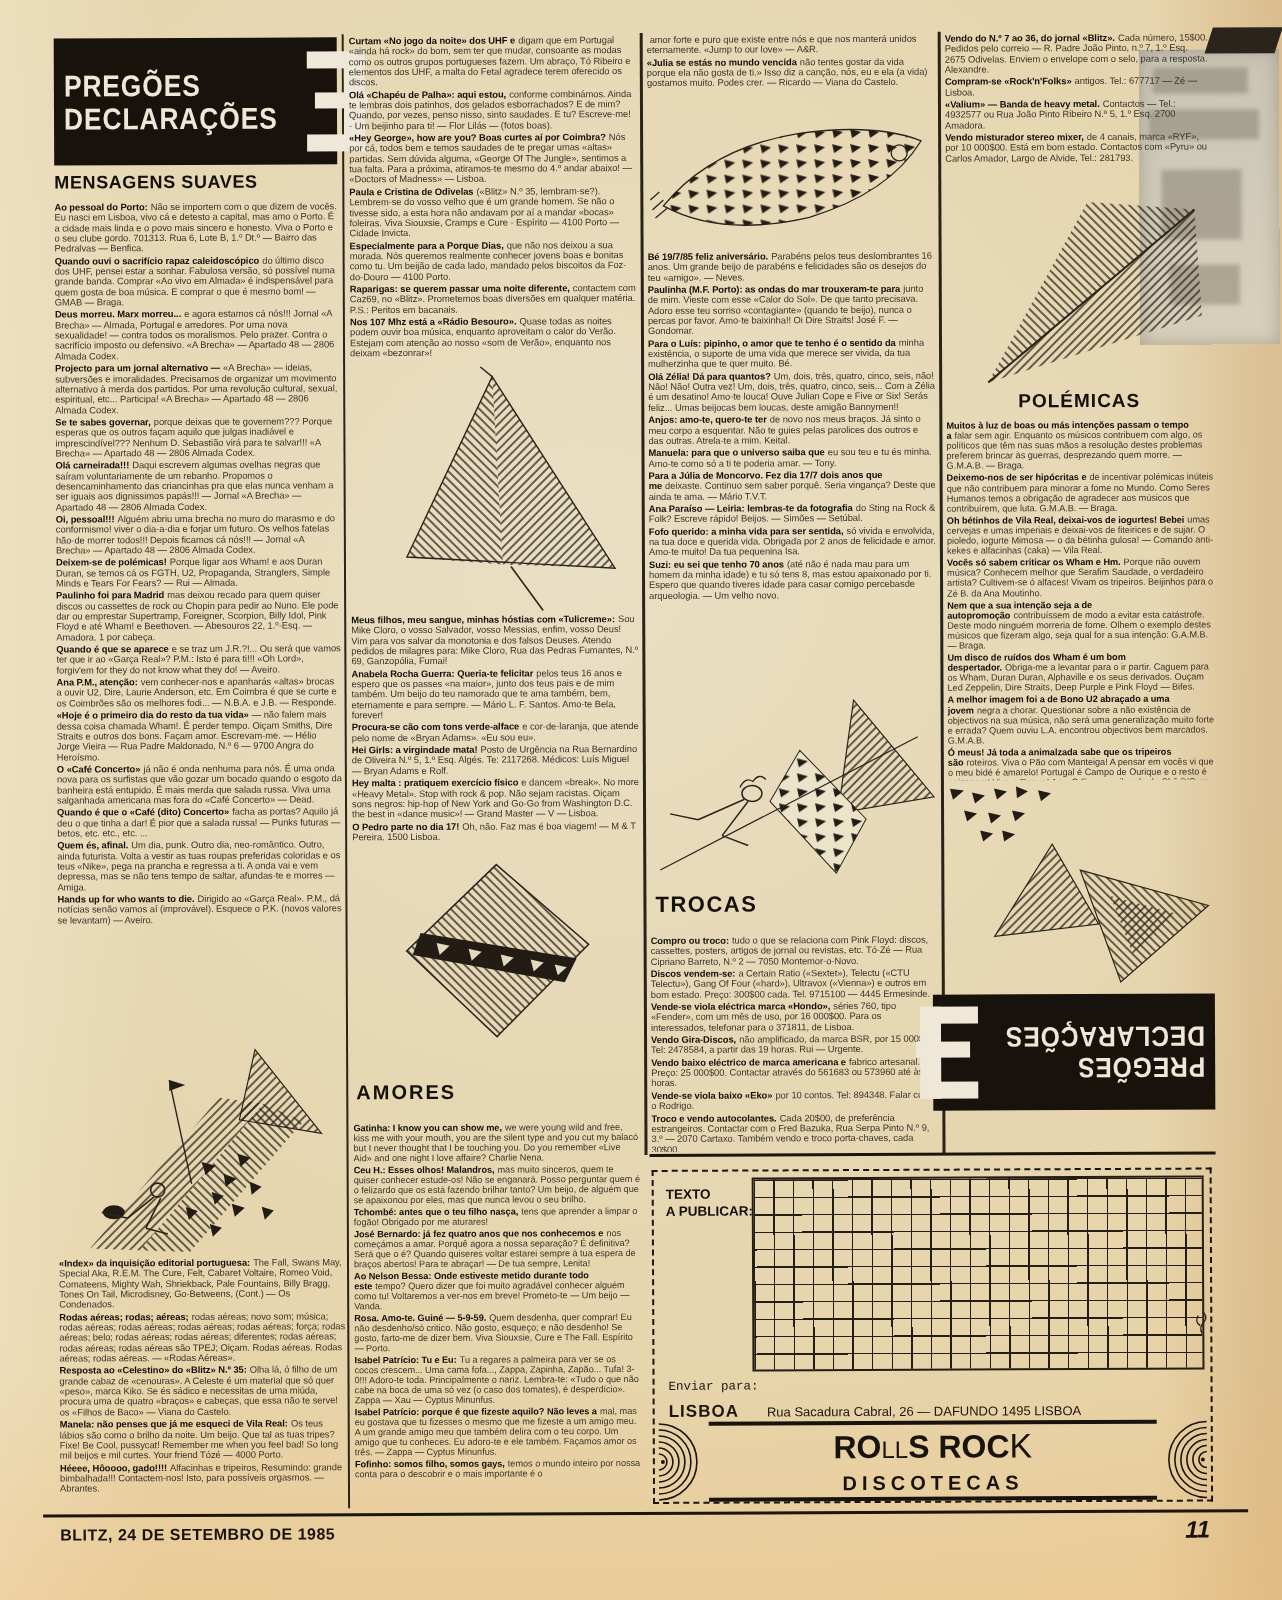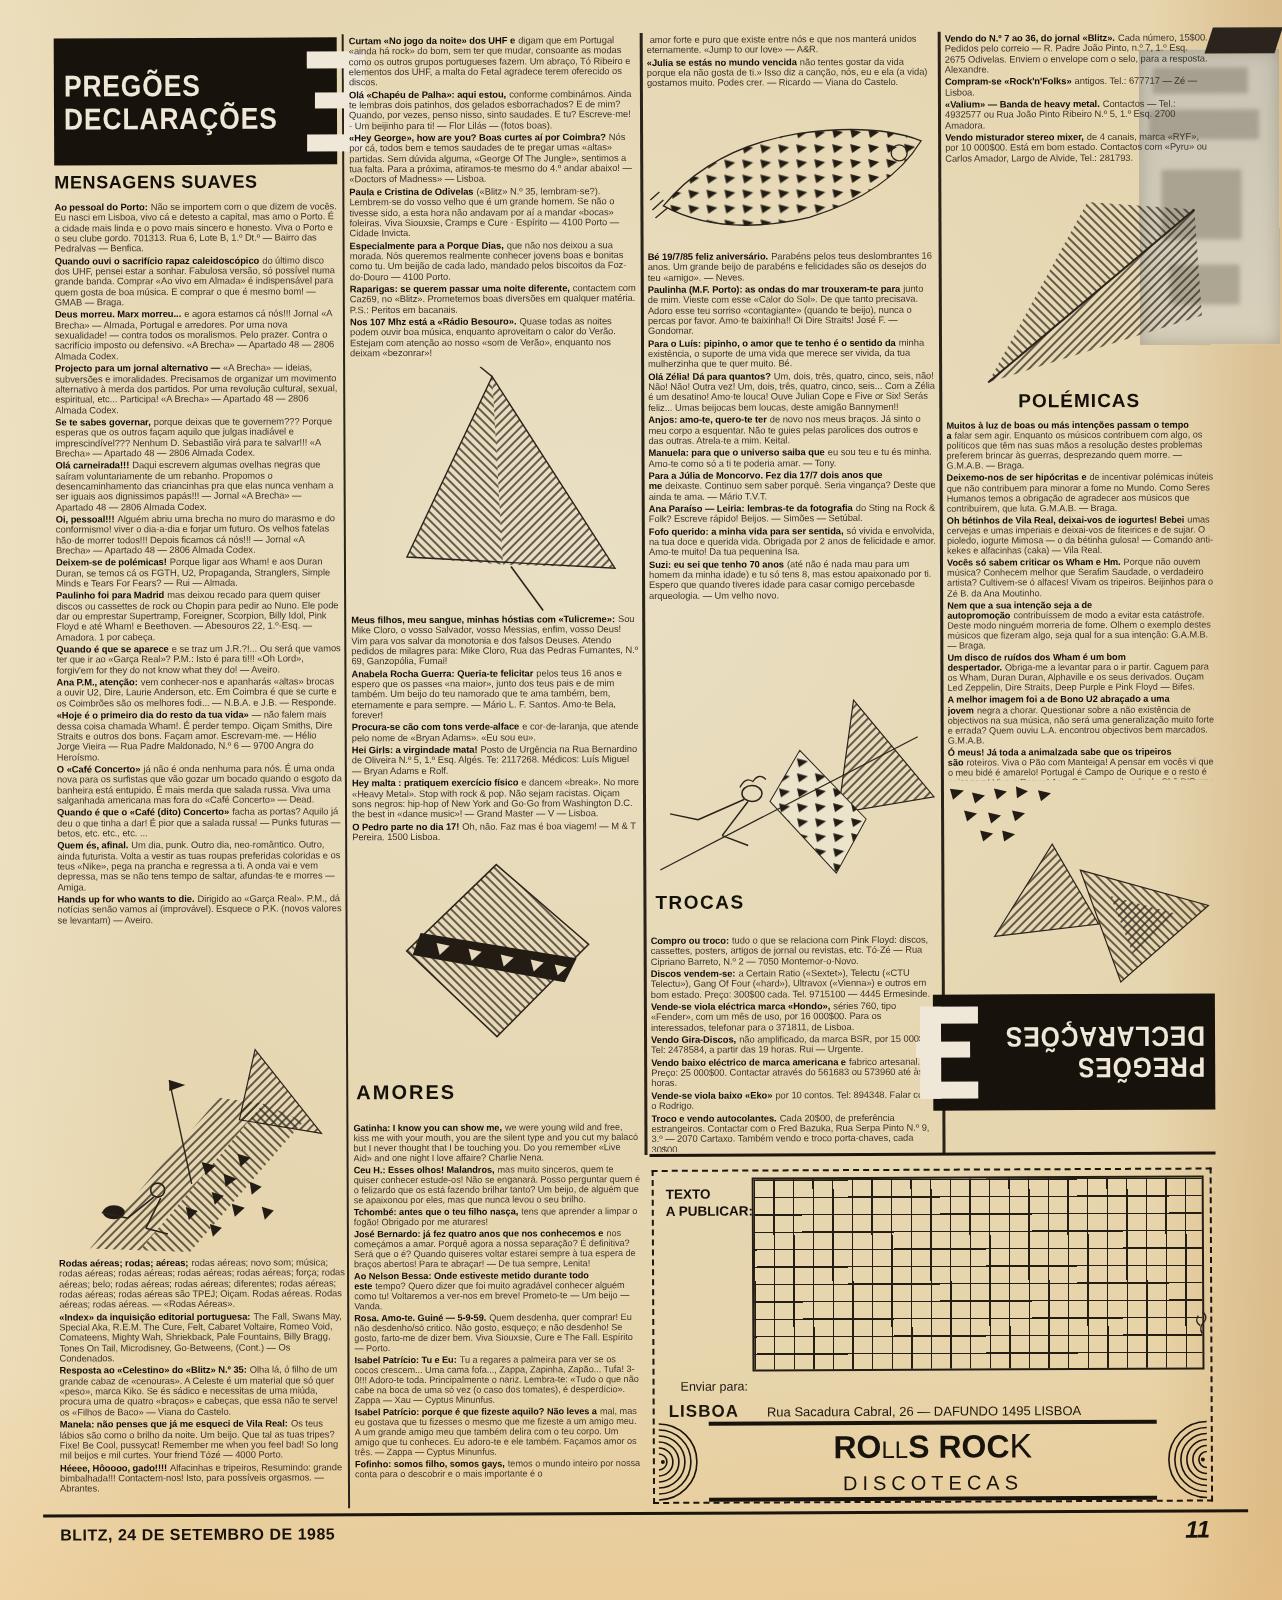--- a/index.html
+++ b/index.html
@@ -37,21 +37,21 @@
   .glyph3 .b3{left:0;bottom:0;width:100%;height:17px;}
   .glyph3 .st{right:0;top:0;width:21px;height:100%;}
   .mast-flip{position:absolute;left:932px;top:996px;width:282px;height:116px;transform:rotate(180deg);
     background:#17120b;display:flex;align-items:center;padding:0 10px;box-sizing:border-box;}
   .mast-flip .mast-lines{font-size:28px;line-height:31px;}
   .mast-flip .glyph3{height:92px;}
   
   .shead{position:absolute;color:#15100a;font-weight:bold;}
   .h-mensagens{left:57px;top:170px;font-size:18px;letter-spacing:.6px;}
   .h-amores{left:355px;top:1080px;font-size:20px;letter-spacing:2px;}
-  .h-trocas{left:655px;top:892px;font-size:19px;letter-spacing:1.5px;}
+  .h-trocas{left:655px;top:892px;font-size:22px;letter-spacing:1.5px;}
   .h-polemicas{left:948px;top:392px;width:266px;text-align:center;font-size:19px;letter-spacing:1px;}
   
   .ads{position:absolute;overflow:hidden;font-size:9.4px;line-height:10.35px;color:#3a322a;
     letter-spacing:-0.05px;}
   .ads p{margin:0 0 2px 0;}
   .ads b{color:#130e08;margin-right:3px;}
   .b-col1a{left:57px;top:200px;width:285px;height:840px;}
   .b-col1b{left:57px;top:1256px;width:288px;height:250px;}
   .b-col2a{left:352px;top:35px;width:287px;height:330px;}
   .b-col2b{left:352px;top:614px;width:287px;height:242px;}
@@ -86,34 +86,34 @@
   
   .coupon{position:absolute;left:650px;top:1170px;width:560px;height:334px;
     border:2.5px dashed #1b150e;box-sizing:border-box;}
   .coupon .lbl{position:absolute;left:12px;top:14px;font-weight:bold;font-size:13.5px;
     line-height:17px;color:#15100a;}
   .grid{position:absolute;left:98px;top:6px;width:452px;height:194px;
     border:2px solid #241d14;box-sizing:border-box;
     background-image:
       repeating-linear-gradient(to right,#241d14 0 1.4px,transparent 1.4px 19.6px),
       repeating-linear-gradient(to bottom,#241d14 0 1.4px,transparent 1.4px 17.4px);}
-  .send{position:absolute;left:26px;top:208px;font-size:12.5px;color:#1c160e;}
+  .send{position:absolute;left:14px;top:208px;font-size:12.5px;color:#1c160e;font-family:Liberation Mono, monospace;}
   .brandrow{position:absolute;left:14px;top:230px;font-size:13px;color:#1c160e;}
   .brandrow .brand{font-weight:bold;font-size:17px;letter-spacing:1px;margin-right:28px;}
   .doodle{position:absolute;left:538px;top:140px;}
   
   .rrock{position:absolute;left:4px;top:250px;right:4px;height:80px;display:flex;align-items:stretch;}
   .rrock .vinyl{flex:0 0 50px;}
   .rrock .panel{flex:1;border-top:4px solid #18130c;border-bottom:4px solid #18130c;
     display:flex;flex-direction:column;align-items:center;justify-content:center;}
   .rlogo{color:#18130c;line-height:36px;white-space:nowrap;}
   .rlogo .lg{font-weight:900;font-size:32px;}
   .rlogo .sm{font-weight:400;font-size:24px;}
   .rlogo .sm2{font-weight:400;font-size:34px;}
-  .rsub{font-weight:normal;font-size:20px;letter-spacing:5px;color:#18130c;margin-top:1px;}
+  .rsub{font-weight:bold;font-size:20px;letter-spacing:5px;color:#18130c;margin-top:1px;}
   
   .footer-left{position:absolute;left:57px;top:1524px;font-weight:bold;font-size:16px;
     letter-spacing:.5px;color:#17120b;}
   .pagenum{position:absolute;left:1182px;top:1518px;font-weight:bold;font-style:italic;
     font-size:24px;color:#17120b;}
 </style>
 </head>
 <body>
 
 <div class="page">
@@ -199,22 +199,22 @@
           <path d="M188 140 l12 5 -10 8 z"></path>
           <path d="M170 162 l13 4 -10 9 z"></path>
         <path d="M200 165 l12 4 -9 9 z"></path>
           <path d="M148 182 l12 4 -9 9 z"></path>
           <path d="M124 165 l12 4 -9 9 z"></path>
       </g>
     </svg>
 
     <div class="ads b-col1b">
 
-    <p class="ad"><b>Rodas aéreas; rodas; aéreas;</b><span>rodas aéreas; novo som; música; rodas aéreas; rodas aéreas; rodas aéreas; rodas aéreas; força; rodas aéreas; belo; rodas aéreas; rodas aéreas; diferentes; rodas aéreas; rodas aéreas; rodas aéreas são TPEJ; Oiçam. Rodas aéreas. Rodas aéreas; rodas aéreas. — «Rodas Aéreas».</span></p>
-        <p class="ad"><b>«Index» da inquisição editorial portuguesa:</b><span>The Fall, Swans May, Special Aka, R.E.M. The Cure, Felt, Cabaret Voltaire, Romeo Void, Comateens, Mighty Wah, Shriekback, Pale Fountains, Billy Bragg, Tones On Tail, Microdisney, Go-Betweens, (Cont.) — Os Condenados.</span></p>
+    <p class="ad"><b>«Index» da inquisição editorial portuguesa:</b><span>The Fall, Swans May, Special Aka, R.E.M. The Cure, Felt, Cabaret Voltaire, Romeo Void, Comateens, Mighty Wah, Shriekback, Pale Fountains, Billy Bragg, Tones On Tail, Microdisney, Go-Betweens, (Cont.) — Os Condenados.</span></p>
+        <p class="ad"><b>Rodas aéreas; rodas; aéreas;</b><span>rodas aéreas; novo som; música; rodas aéreas; rodas aéreas; rodas aéreas; rodas aéreas; força; rodas aéreas; belo; rodas aéreas; rodas aéreas; diferentes; rodas aéreas; rodas aéreas; rodas aéreas são TPEJ; Oiçam. Rodas aéreas. Rodas aéreas; rodas aéreas. — «Rodas Aéreas».</span></p>
         <p class="ad"><b>Resposta ao «Celestino» do «Blitz» N.º 35:</b><span>Olha lá, ó filho de um grande cabaz de «cenouras». A Celeste é um material que só quer «peso», marca Kiko. Se és sádico e necessitas de uma miúda, procura uma de quatro «braços» e cabeças, que essa não te serve! os «Filhos de Baco» — Viana do Castelo.</span></p>
         <p class="ad"><b>Manela: não penses que já me esqueci de Vila Real:</b><span>Os teus lábios são como o brilho da noite. Um beijo. Que tal as tuas tripes? Fixe! Be Cool, pussycat! Remember me when you feel bad! So long mil beijos e mil curtes. Your friend Tózé — 4000 Porto.</span></p>
         <p class="ad"><b>Héeee, Hôoooo, gado!!!!</b><span>Alfacinhas e tripeiros, Resumindo: grande bimbalhada!!! Contactem-nos! Isto, para possíveis orgasmos. — Abrantes.</span></p>
       </div>
 
     <div class="ads b-col2a">
 
     <p class="ad"><b>Curtam «No jogo da noite» dos UHF e</b><span>digam que em Portugal «ainda há rock» do bom, sem ter que mudar, consoante as modas como os outros grupos portugueses fazem. Um abraço, Tó Ribeiro e elementos dos UHF, a malta do Fetal agradece terem oferecido os discos.</span></p>
         <p class="ad"><b>Olá «Chapéu de Palha»: aqui estou,</b><span>conforme combinámos. Ainda te lembras dois patinhos, dos gelados esborrachados? E de mim? Quando, por vezes, penso nisso, sinto saudades. E tu? Escreve-me! - Um beijinho para ti! — Flor Lilás — (fotos boas).</span></p>
         <p class="ad"><b>«Hey George», how are you? Boas curtes aí por Coimbra?</b><span>Nós por cá, todos bem e temos saudades de te pregar umas «altas» partidas. Sem dúvida alguma, «George Of The Jungle», sentimos a tua falta. Para a próxima, atiramos-te mesmo do 4.º andar abaixo! — «Doctors of Madness» — Lisboa.</span></p>

